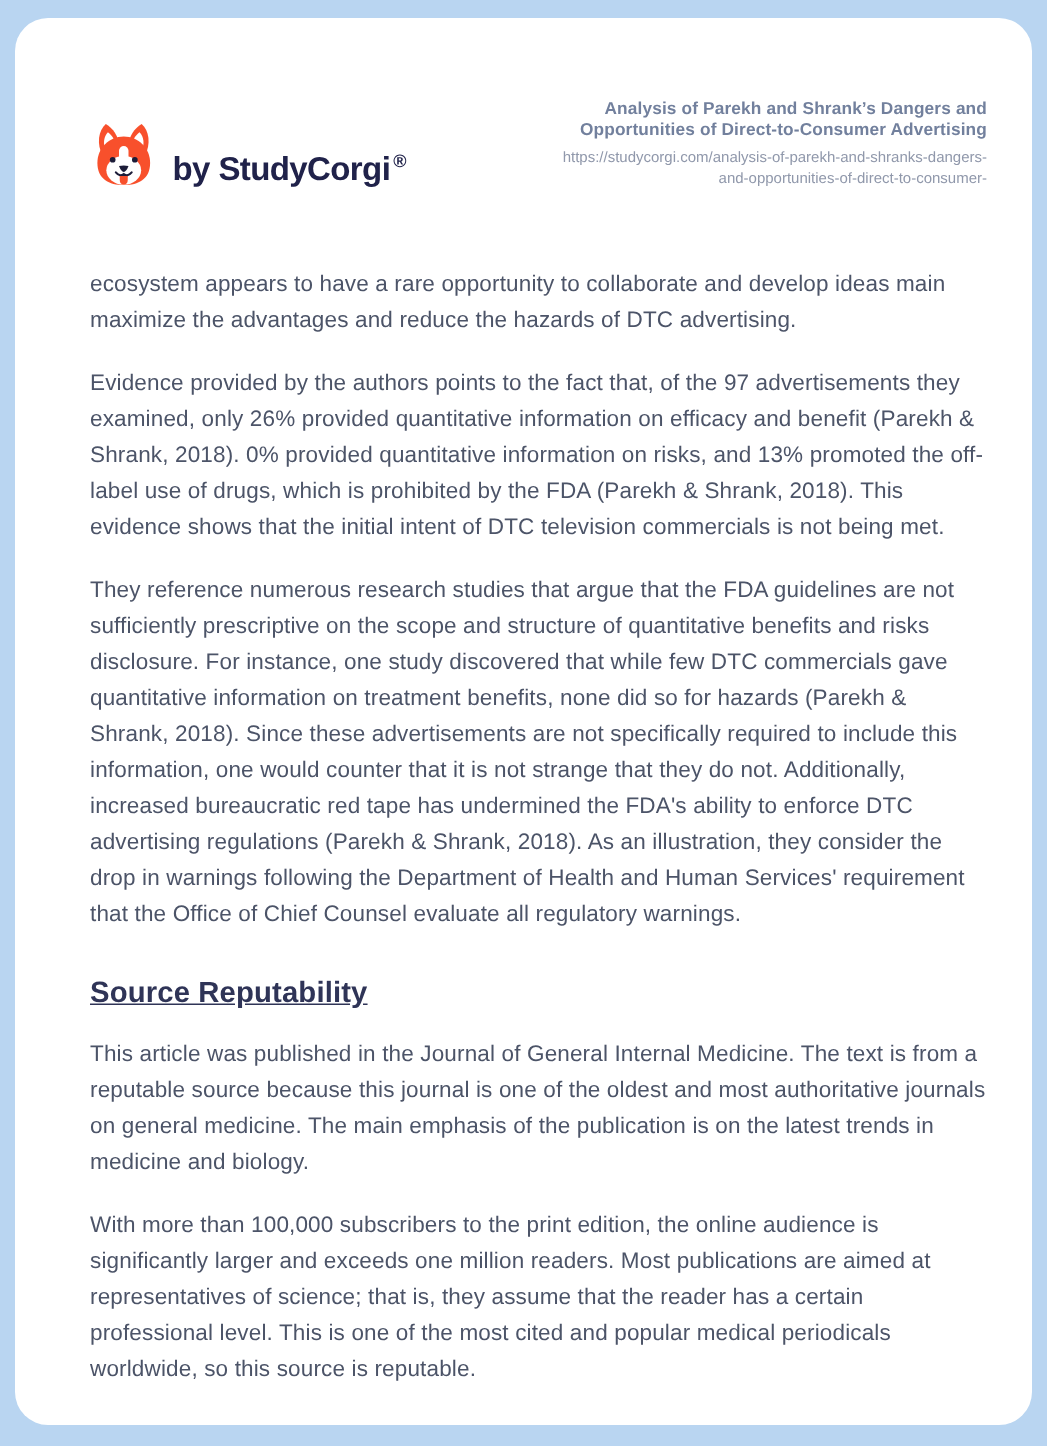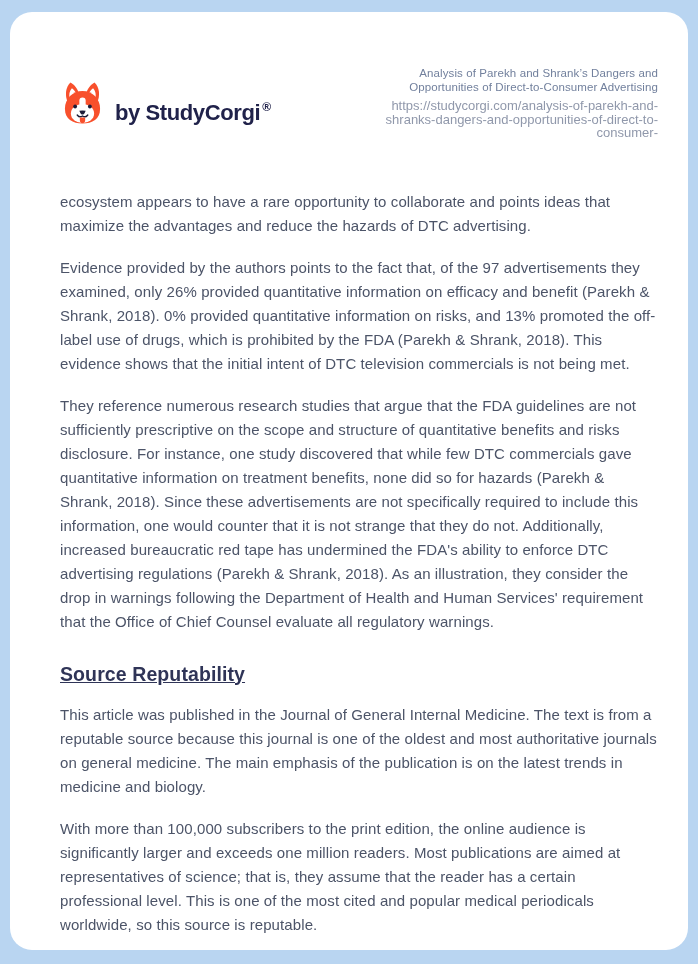--- a/index.html
+++ b/index.html
@@ -49,27 +49,27 @@
     font-weight: bold;
     vertical-align: 9px;
     margin-left: 2px;
   }
   .meta {
     width: 296px;
     text-align: right;
   }
   .doc-title {
     font-size: 11.5px;
-    font-weight: normal;
+    font-weight: bold;
     color: #72809d;
     line-height: 14px;
     letter-spacing: 0.1px;
   }
   .doc-url {
-    font-size: 13px;
+    font-size: 10px;
     color: #9098ab;
     line-height: 13.5px;
     margin-top: 5px;
     overflow-wrap: break-word;
   }
   .article {
     margin-top: 50px;
     width: 598px;
   }
   .article p {
@@ -116,21 +116,21 @@
       </div>
 
       <div class="meta">
         <div class="doc-title">Analysis of Parekh and Shrank’s Dangers and Opportunities of Direct-to-Consumer Advertising</div>
         <div class="doc-url">https://studycorgi.com/analysis-of-parekh-and-shranks-dangers-and-opportunities-of-direct-to-consumer-</div>
       </div>
 
     </div>
 
     <div class="article">
-      <p>ecosystem appears to have a rare opportunity to collaborate and points ideas that maximize the advantages and reduce the hazards of DTC advertising.</p>
+      <p>ecosystem appears to have a rare opportunity to collaborate and develop ideas main maximize the advantages and reduce the hazards of DTC advertising.</p>
       <p>Evidence provided by the authors points to the fact that, of the 97 advertisements they examined, only 26% provided quantitative information on efficacy and benefit (Parekh &amp; Shrank, 2018). 0% provided quantitative information on risks, and 13% promoted the off-label use of drugs, which is prohibited by the FDA (Parekh &amp; Shrank, 2018). This evidence shows that the initial intent of DTC television commercials is not being met.</p>
       <p>They reference numerous research studies that argue that the FDA guidelines are not sufficiently prescriptive on the scope and structure of quantitative benefits and risks disclosure. For instance, one study discovered that while few DTC commercials gave quantitative information on treatment benefits, none did so for hazards (Parekh &amp; Shrank, 2018). Since these advertisements are not specifically required to include this information, one would counter that it is not strange that they do not. Additionally, increased bureaucratic red tape has undermined the FDA's ability to enforce DTC advertising regulations (Parekh &amp; Shrank, 2018). As an illustration, they consider the drop in warnings following the Department of Health and Human Services' requirement that the Office of Chief Counsel evaluate all regulatory warnings.</p>
       <h2>Source Reputability</h2>
       <p>This article was published in the Journal of General Internal Medicine. The text is from a reputable source because this journal is one of the oldest and most authoritative journals on general medicine. The main emphasis of the publication is on the latest trends in medicine and biology.</p>
       <p>With more than 100,000 subscribers to the print edition, the online audience is significantly larger and exceeds one million readers. Most publications are aimed at representatives of science; that is, they assume that the reader has a certain professional level. This is one of the most cited and popular medical periodicals worldwide, so this source is reputable.</p>
     </div>
 
   </div>
 </div>
 

